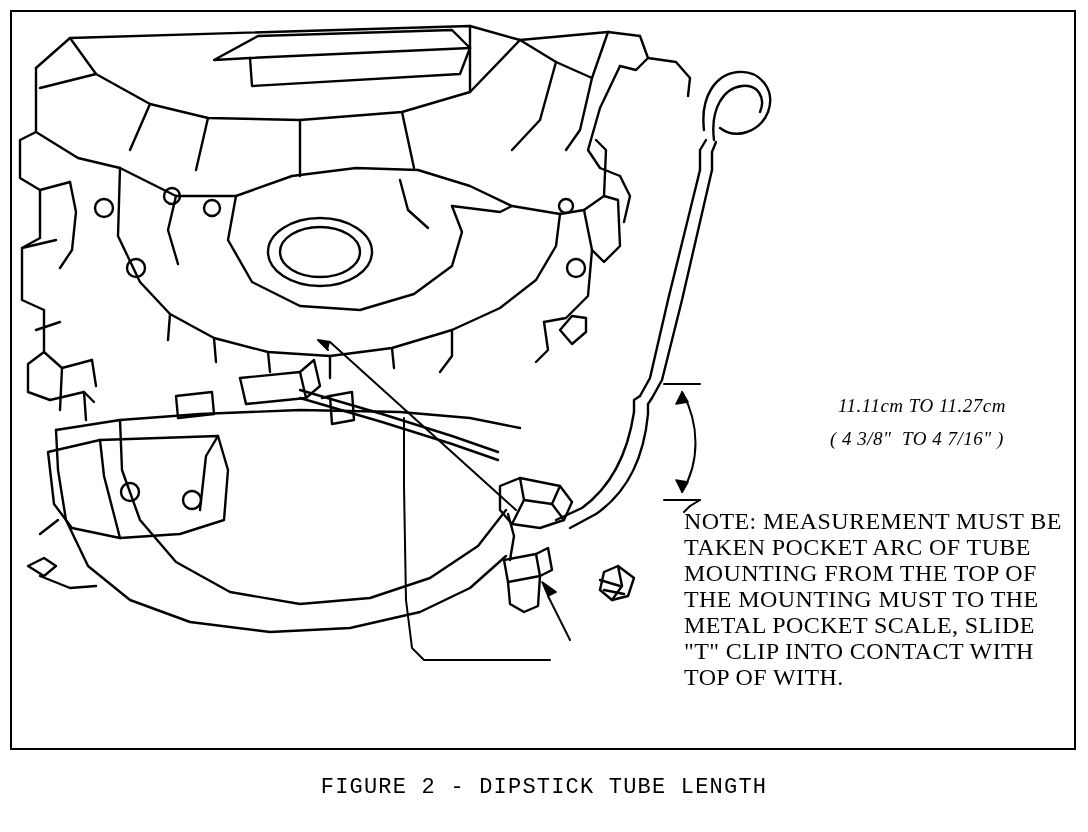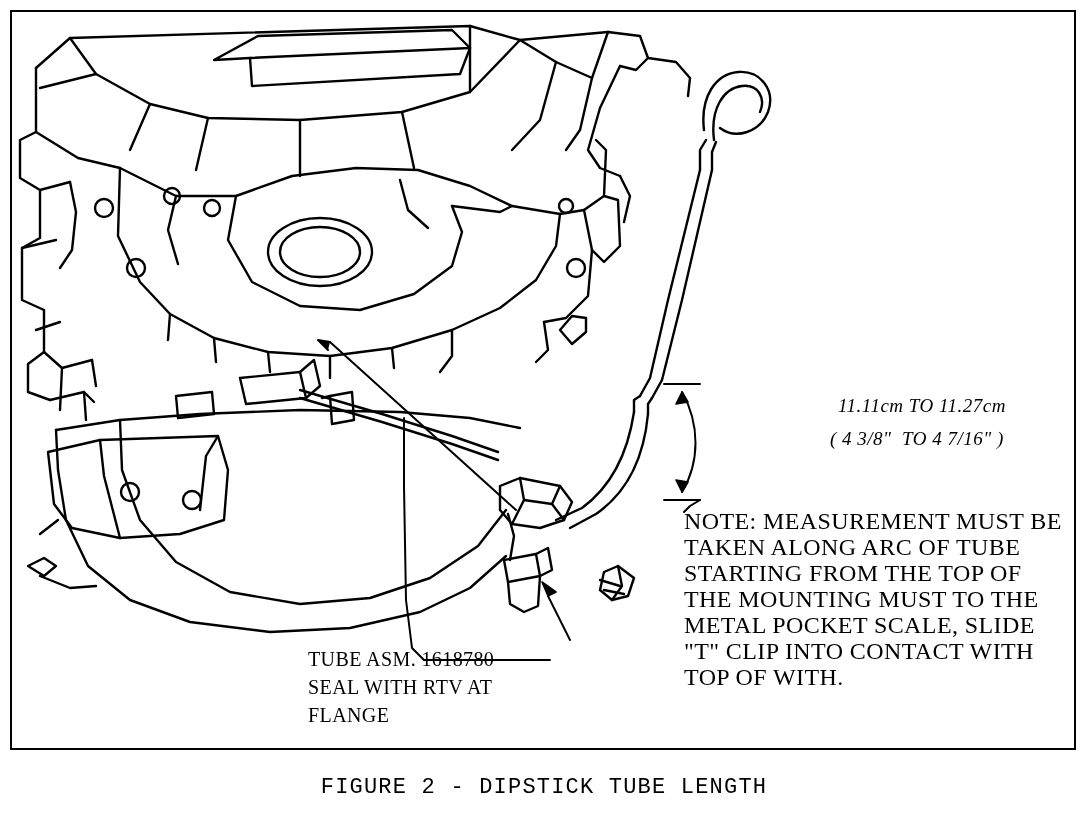--- a/index.html
+++ b/index.html
@@ -219,29 +219,24 @@
       <path d="M92 360 L96 386"></path>
       <path d="M22 248 L56 240"></path>
     </g>
   </svg>
 
   <div class="txt dim-metric">11.11cm TO 11.27cm</div>
   <div class="txt dim-imperial">( 4 3/8"  TO 4 7/16" )</div>
 
   <div id="note-block">
     <div>NOTE: MEASUREMENT MUST BE</div>
-    <div>TAKEN ALONG ARC OF TUBE</div>
-    <div>STARTING FROM THE TOP OF</div>
+    <div>TAKEN POCKET ARC OF TUBE</div>
+    <div>MOUNTING FROM THE TOP OF</div>
     <div>THE MOUNTING MUST TO THE</div>
     <div>METAL POCKET SCALE, SLIDE</div>
     <div>"T" CLIP INTO CONTACT WITH</div>
     <div>TOP OF WITH.</div>
   </div>
 
-  <div id="tube-block">
-    <div>TUBE ASM. 1618780</div>
-    <div>SEAL WITH RTV AT</div>
-    <div>FLANGE</div>
-  </div>
 
   <div id="caption">FIGURE 2 - DIPSTICK TUBE LENGTH</div>
 
 </div>
 
 </body></html>

